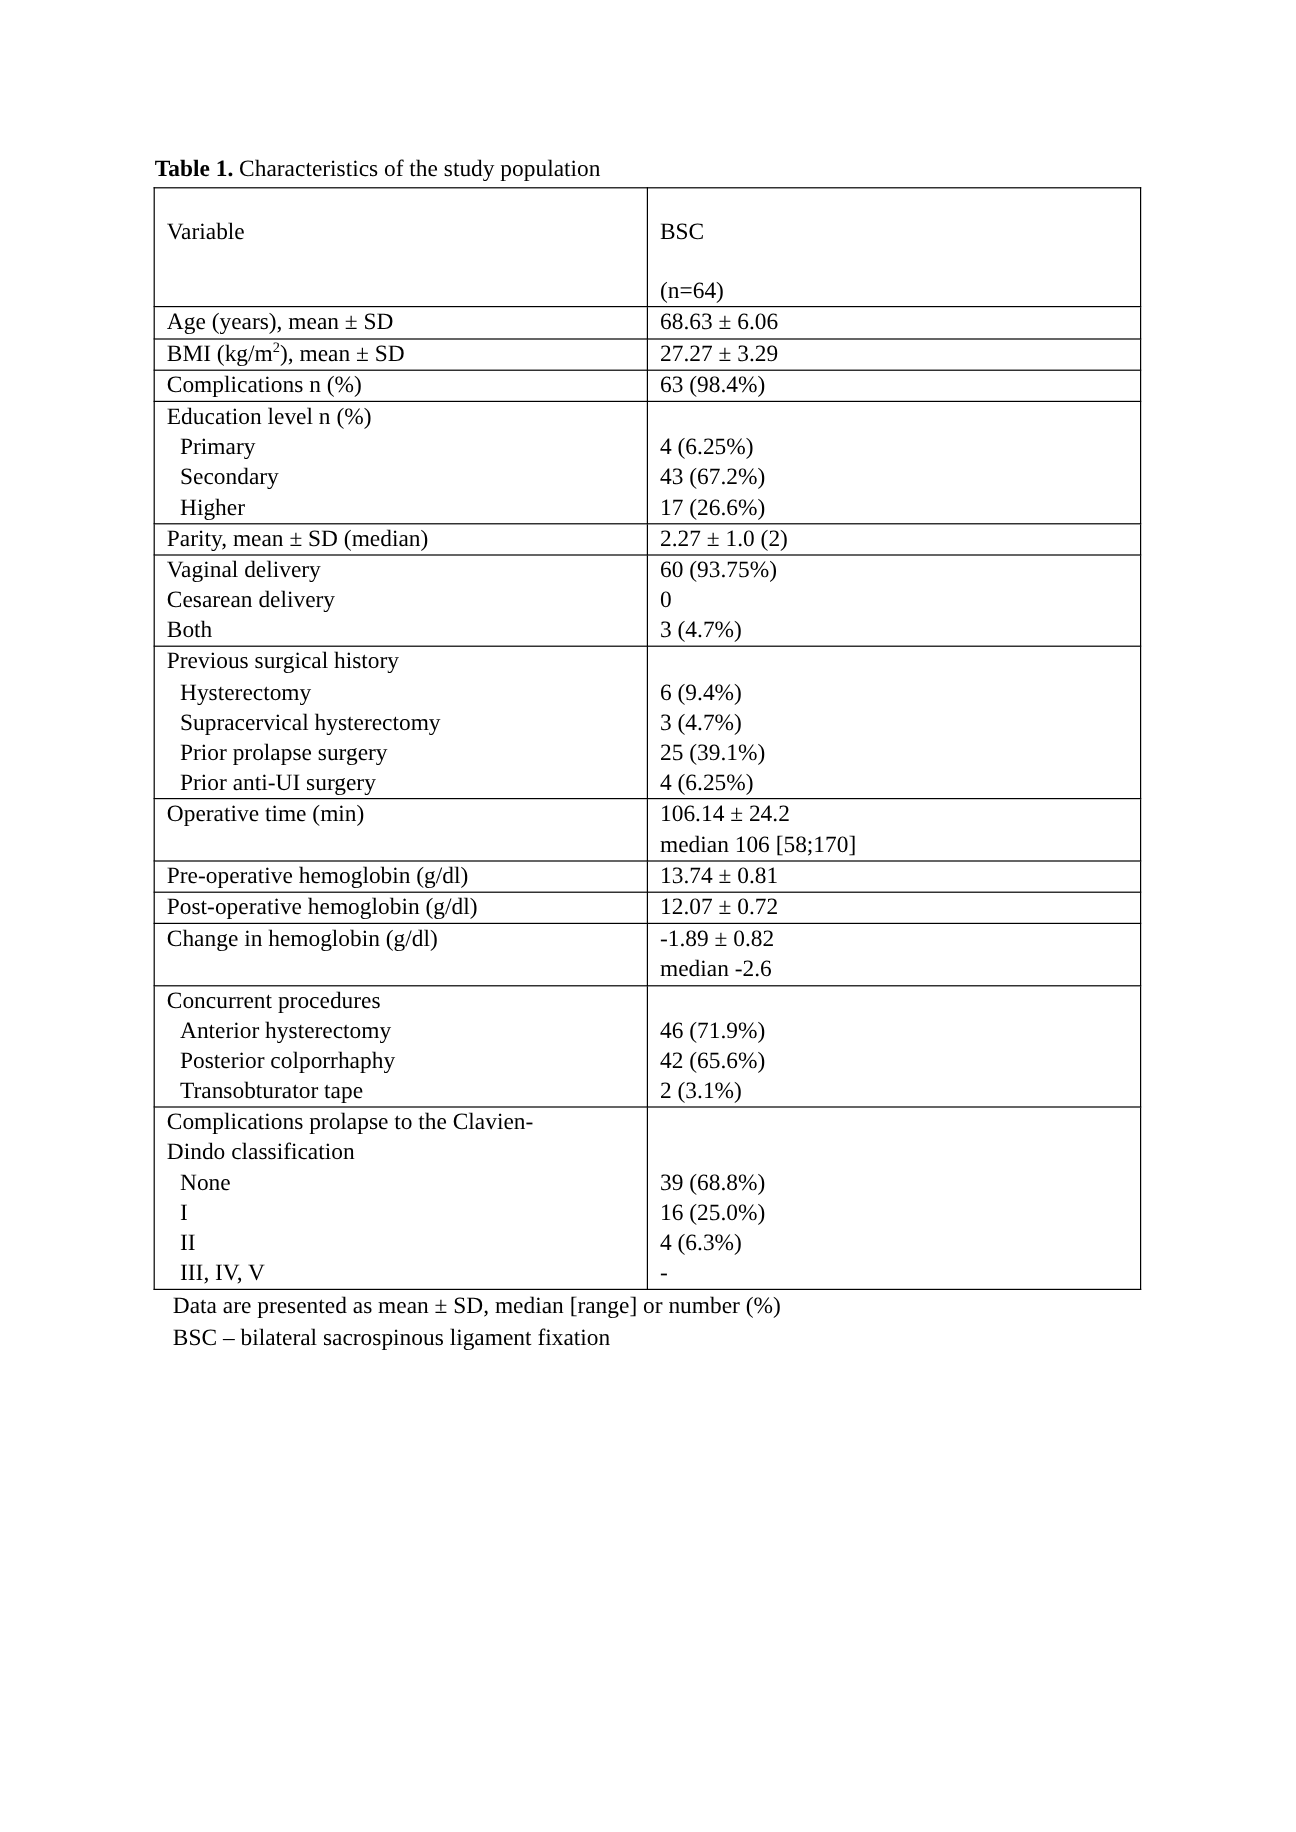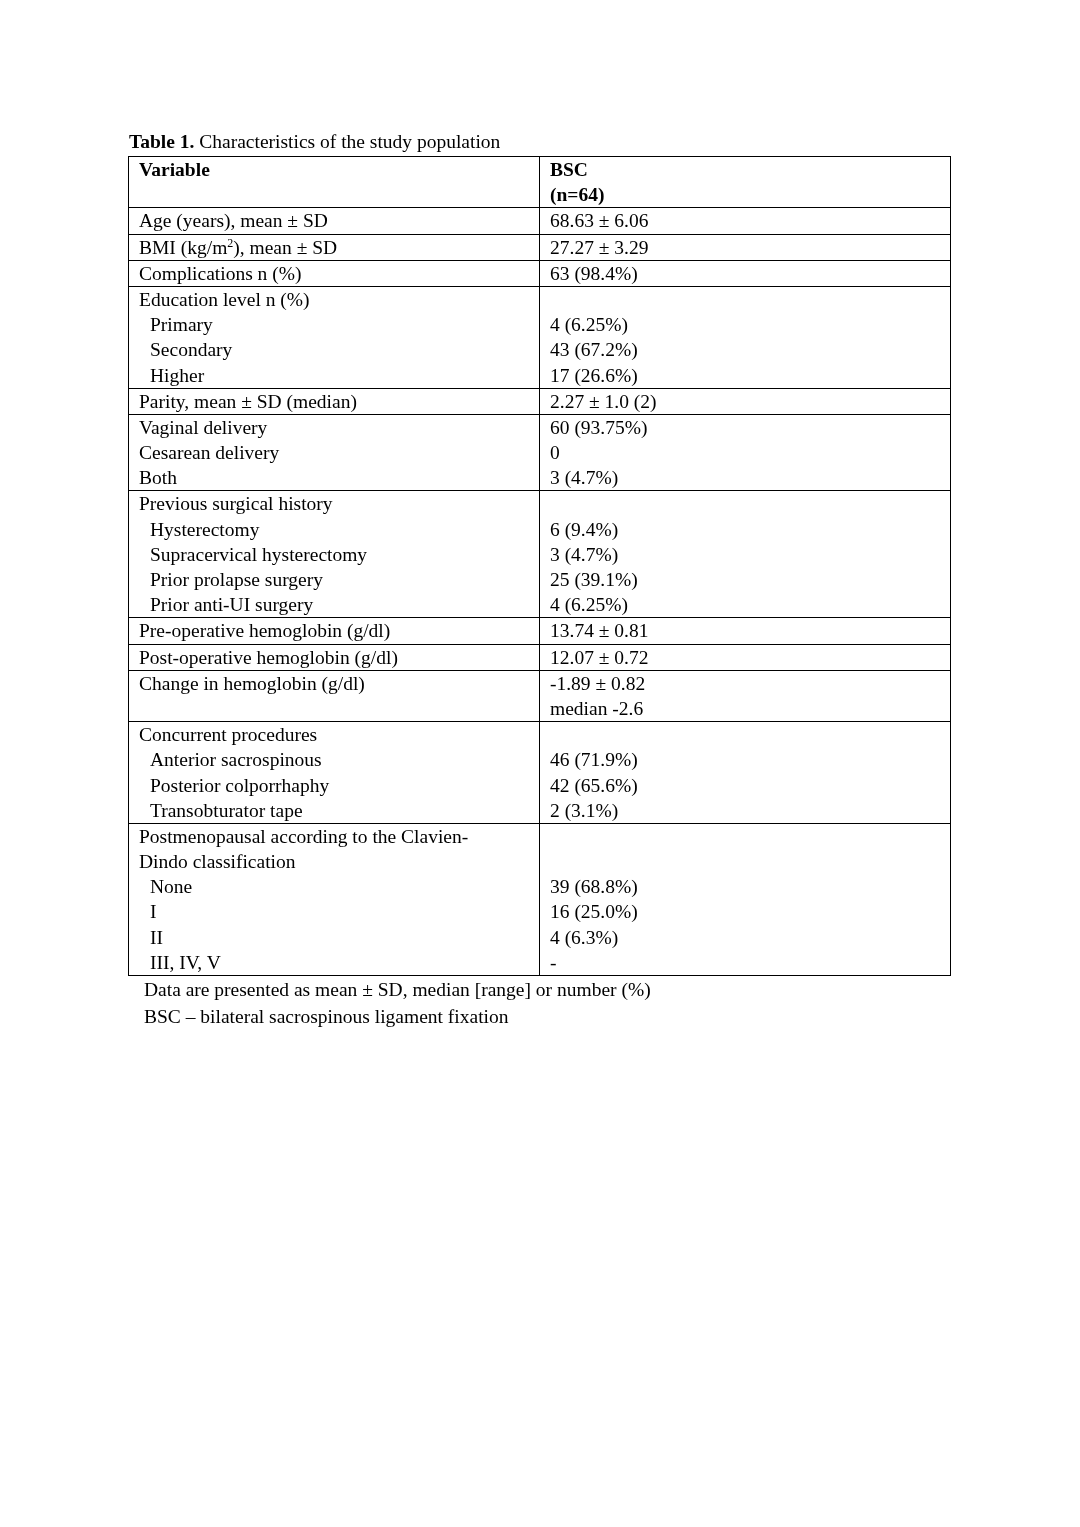--- a/index.html
+++ b/index.html
@@ -6,21 +6,21 @@
   body { width: 1080px; height: 1527px; position: relative; font-family: "Liberation Serif", serif; color: #000; }
   .page { position: absolute; left: 128px; top: 130px; width: 960px; }
   .caption { font-size: 19.5px; line-height: 24px; margin: 0 0 2px 1px; }
   .caption b { font-weight: bold; }
   table { border-collapse: collapse; width: 823px; table-layout: fixed; font-size: 19.5px; }
   td { border: 1.5px solid #000; padding: 0 10px; vertical-align: top; line-height: 25.2px; }
   td.var { width: 390px; }
   td.val { text-align: left; }
   .line { display: block; height: 25.2px; white-space: nowrap; }
   .sub { padding-left: 11px; }
-  .hdr { font-weight: bold; }
+  .hdr { font-weight: normal; margin-top: 24px; }
   .footnote { font-size: 19.5px; line-height: 27px; margin-left: 16px; }
   sup { font-size: 12px; line-height: 0; }
 </style>
 </head>
 <body>
 
 <div class="page">
   <div class="caption"><b>Table 1.</b><span> Characteristics of the study population</span></div>
 
   <table>
@@ -104,20 +104,30 @@
           <td class="val">
             <span class="line"></span>
             <span class="line">6 (9.4%)</span>
             <span class="line">3 (4.7%)</span>
             <span class="line">25 (39.1%)</span>
             <span class="line">4 (6.25%)</span>
           </td>
         </tr>
         <tr>
           <td class="var">
+            <span class="line">Operative time (min)</span>
+            <span class="line"></span>
+          </td>
+          <td class="val">
+            <span class="line">106.14 ± 24.2</span>
+            <span class="line">median 106 [58;170]</span>
+          </td>
+        </tr>
+        <tr>
+          <td class="var">
             <span class="line">Pre-operative hemoglobin (g/dl)</span>
           </td>
           <td class="val">
             <span class="line">13.74 ± 0.81</span>
           </td>
         </tr>
         <tr>
           <td class="var">
             <span class="line">Post-operative hemoglobin (g/dl)</span>
           </td>
@@ -131,34 +141,34 @@
             <span class="line"></span>
           </td>
           <td class="val">
             <span class="line">-1.89 ± 0.82</span>
             <span class="line">median -2.6</span>
           </td>
         </tr>
         <tr>
           <td class="var">
             <span class="line">Concurrent procedures</span>
-            <span class="line sub">Anterior sacrospinous</span>
+            <span class="line sub">Anterior hysterectomy</span>
             <span class="line sub">Posterior colporrhaphy</span>
             <span class="line sub">Transobturator tape</span>
           </td>
           <td class="val">
             <span class="line"></span>
             <span class="line">46 (71.9%)</span>
             <span class="line">42 (65.6%)</span>
             <span class="line">2 (3.1%)</span>
           </td>
         </tr>
         <tr>
           <td class="var">
-            <span class="line">Postmenopausal according to the Clavien-</span>
+            <span class="line">Complications prolapse to the Clavien-</span>
             <span class="line">Dindo classification</span>
             <span class="line sub">None</span>
             <span class="line sub">I</span>
             <span class="line sub">II</span>
             <span class="line sub">III, IV, V</span>
           </td>
           <td class="val">
             <span class="line"></span>
             <span class="line"></span>
             <span class="line">39 (68.8%)</span>

